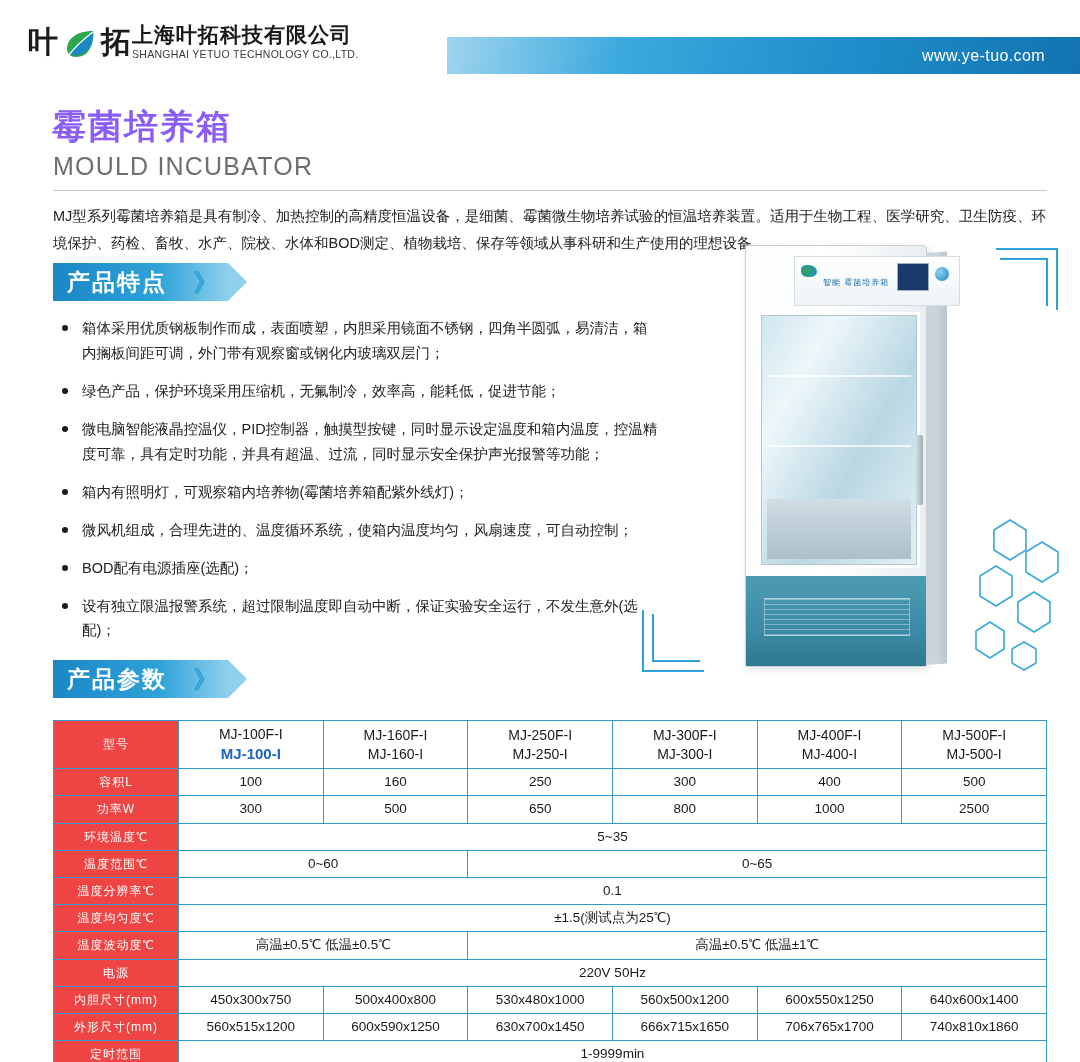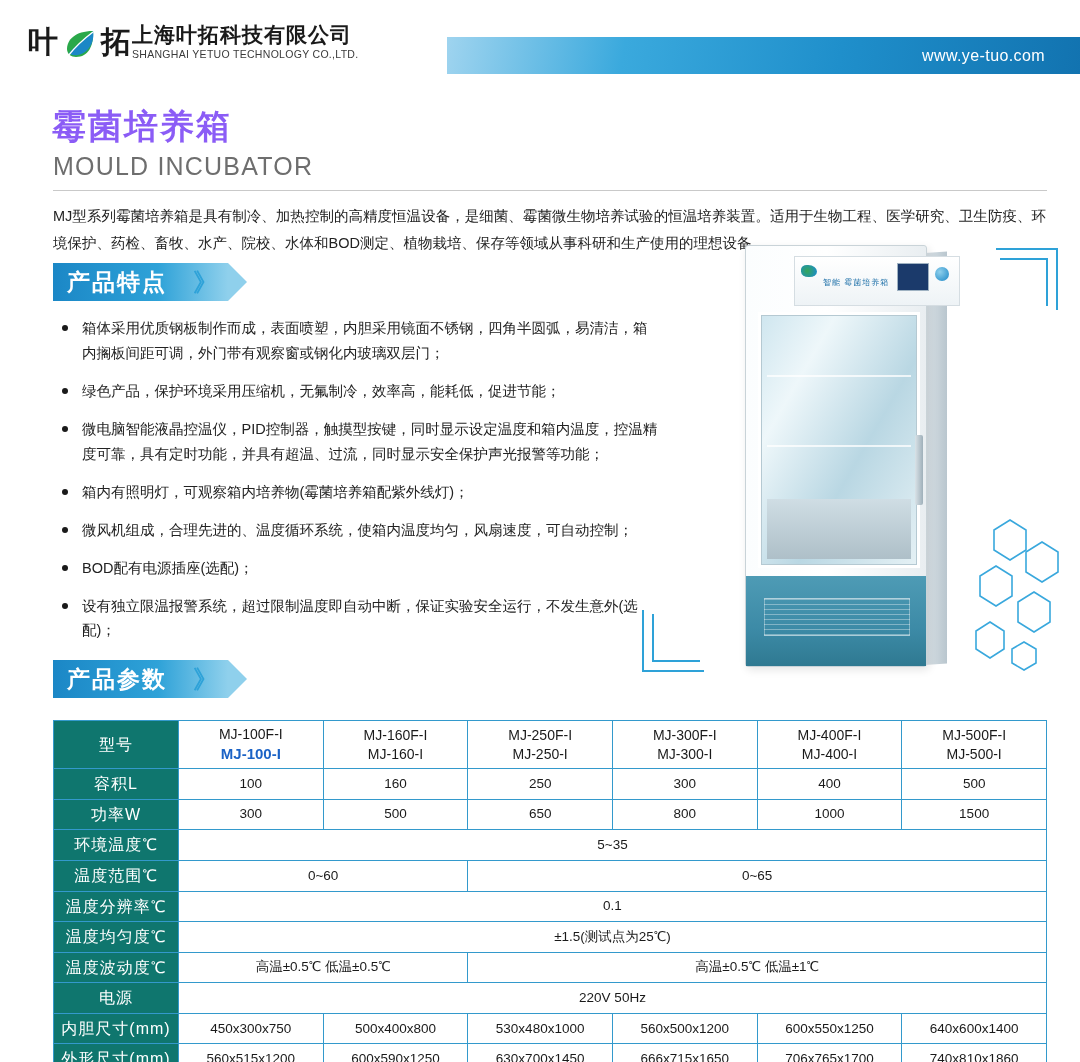--- a/index.html
+++ b/index.html
@@ -356,24 +356,24 @@
   }
   .param-table td, .param-table th {
     border: 1px solid #3399cc;
     text-align: center;
     padding: 4px 2px;
     color: #1a1a1a;
     font-weight: normal;
     line-height: 1.35;
   }
   .param-table .rowhead {
-    background: #0f766e;
+    background: #ef4444;
     color: #ffffff;
     width: 120px;
-    font-size: 16px;
+    font-size: 12px;
     letter-spacing: 1px;
     margin-top: 12px;
   }
   .model-main {
     color: #1a1a1a;
     font-size: 14px;
   }
   .model-alt {
     color: #1b63c6;
     font-weight: bold;
@@ -515,21 +515,21 @@
         <td>400</td>
         <td>500</td>
       </tr>
       <tr>
         <td class="rowhead">功率W</td>
         <td>300</td>
         <td>500</td>
         <td>650</td>
         <td>800</td>
         <td>1000</td>
-        <td>1500</td>
+        <td>2500</td>
       </tr>
       <tr>
         <td class="rowhead">环境温度℃</td>
         <td colspan="6">5~35</td>
       </tr>
       <tr>
         <td class="rowhead">温度范围℃</td>
         <td colspan="2">0~60</td>
         <td colspan="4">0~65</td>
       </tr>

